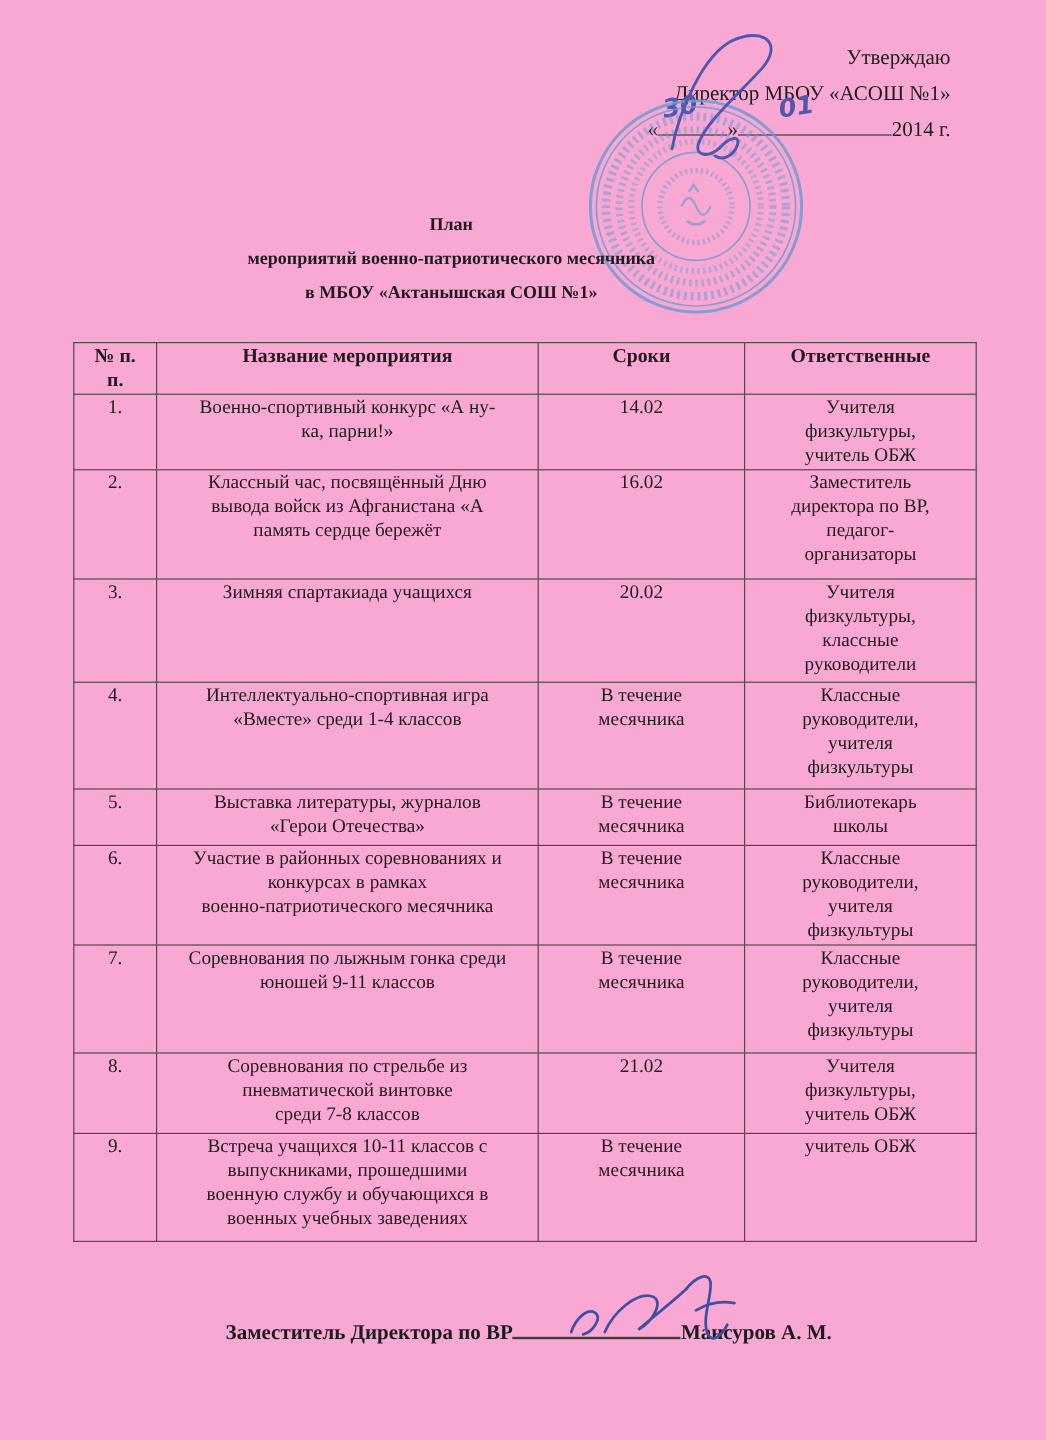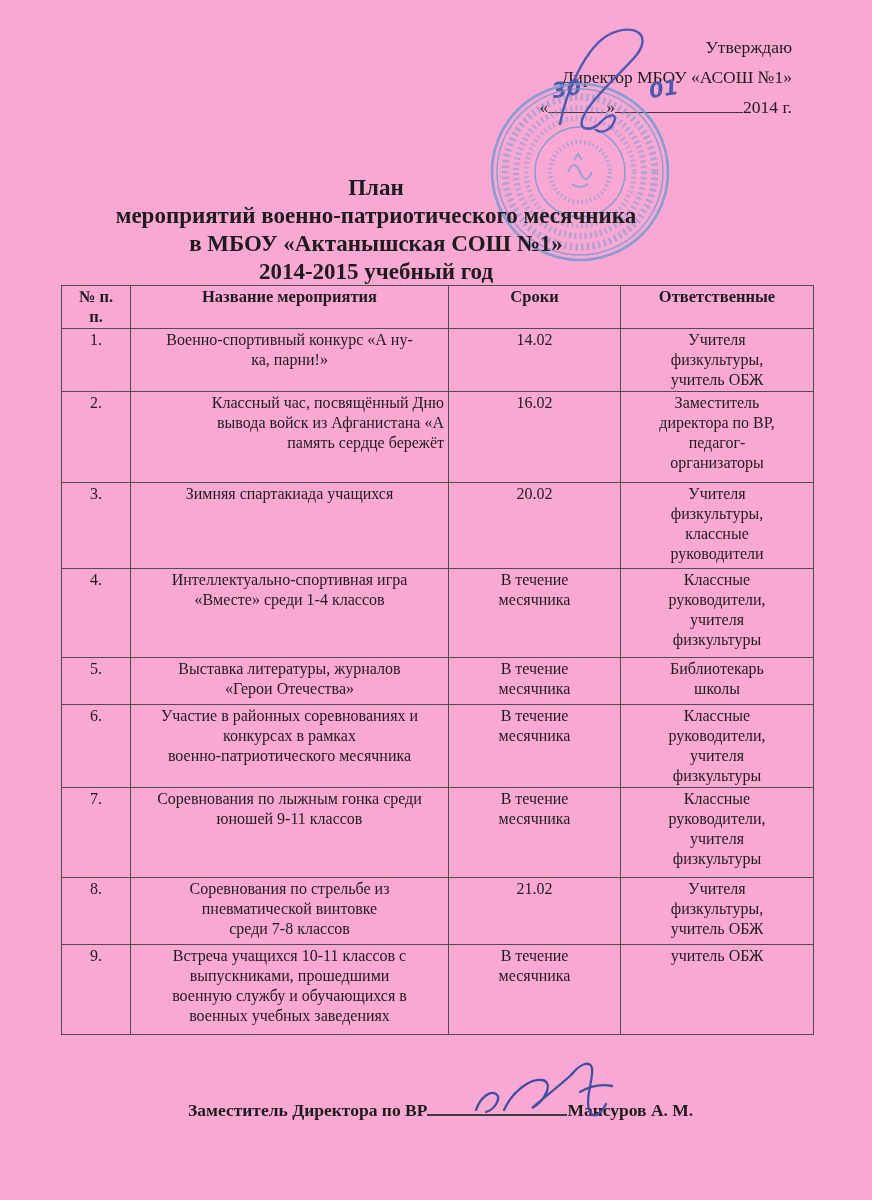--- a/index.html
+++ b/index.html
@@ -27,21 +27,21 @@
   .hand{
     font-family:"DejaVu Sans",sans-serif;font-style:italic;
     color:#4d58ae;font-size:21px;font-weight:bold;
     display:inline-block;transform:rotate(-9deg);
   }
   .hand.month{position:absolute;left:34px;top:-24px;}
   .hand.day{position:absolute;left:4px;top:-24px;}
   
   .title-block{
     position:absolute;top:174px;left:0;width:752px;
-    text-align:center;font-weight:bold;font-size:23px;line-height:28px;
+    text-align:center;font-weight:bold;font-size:15px;line-height:28px;
   }
   
   table.plan{
     position:absolute;left:61px;top:285px;width:752px;
     border-collapse:collapse;table-layout:fixed;
     font-size:16px;line-height:20px;
   }
   table.plan col.c1{width:69px;}
   table.plan col.c2{width:318px;}
   table.plan col.c3{width:172px;}
@@ -58,21 +58,21 @@
   tbody tr:nth-child(1) td{height:58px;}
   tbody tr:nth-child(2) td{height:88px;}
   tbody tr:nth-child(3) td{height:83px;}
   tbody tr:nth-child(4) td{height:86px;}
   tbody tr:nth-child(5) td{height:44px;}
   tbody tr:nth-child(6) td{height:78px;}
   tbody tr:nth-child(7) td{height:87px;}
   tbody tr:nth-child(8) td{height:64px;}
   tbody tr:nth-child(9) td{height:87px;}
   tbody tr:nth-child(10) td{height:58px;}
-  tbody tr:nth-child(2) td.c-name{text-align:right;margin-left:28px;}
+  tbody tr:nth-child(2) td.c-name{text-align:center;margin-left:28px;}
   
   .footer{
     position:absolute;top:1100px;left:188px;
     font-size:17.5px;font-weight:bold;white-space:nowrap;
   }
   .footer .uline{width:140px;border-bottom-width:2px;position:relative;}
   
   .stamp{position:absolute;left:488px;top:80px;opacity:.82;pointer-events:none;}
   .sig-top{position:absolute;left:538px;top:22px;pointer-events:none;}
   .sig-bottom{position:absolute;left:468px;top:1052px;pointer-events:none;}
@@ -107,21 +107,20 @@
     <g fill="none" stroke="#4d58ae" stroke-width="2.4" stroke-linecap="round">
       <path d="M22,102 C28,70 48,24 72,12 C98,0 116,14 96,36 C76,58 50,80 44,98 C41,108 52,110 62,101"></path>
       <path d="M62,101 C70,92 80,90 76,100 C73,108 64,112 58,108"></path>
     </g>
   </svg>
 
   <div class="title-block">
     <div>План</div>
     <div>мероприятий военно-патриотического месячника</div>
     <div>в МБОУ «Актанышская СОШ №1»</div>
-    <div>2014-2015 учебный год</div>
   </div>
 
   <table class="plan">
     <colgroup>
         <col class="c1">
         <col class="c2">
         <col class="c3">
         <col class="c4">
       </colgroup>
     <thead>

